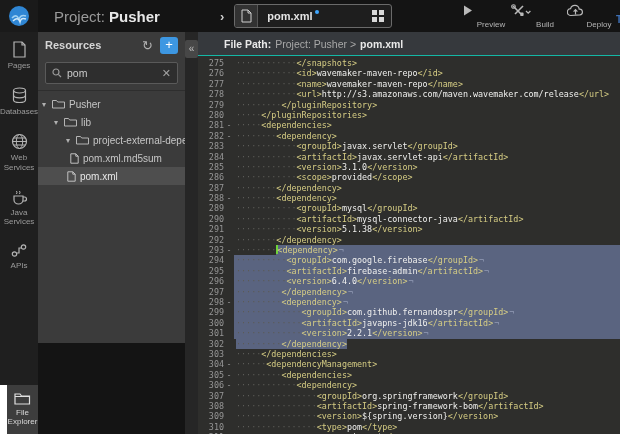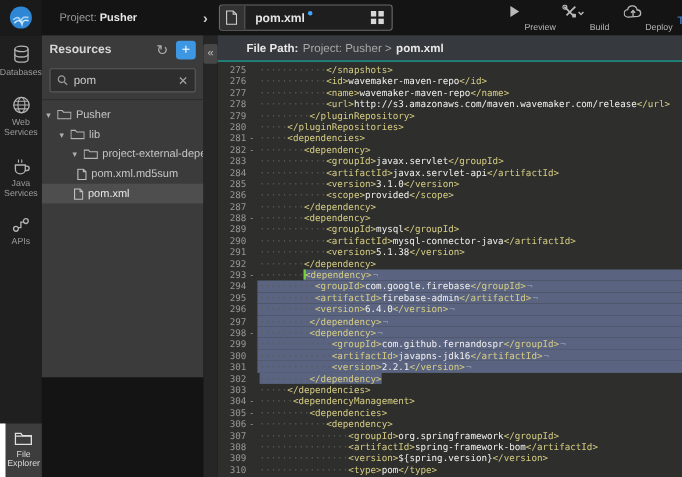--- a/index.html
+++ b/index.html
@@ -4,21 +4,21 @@
 <style>
   * { margin:0; padding:0; box-sizing:border-box; }
   html,body { width:620px; height:434px; overflow:hidden; background:#141414;
               font-family:"Liberation Sans", sans-serif; }
   .app { position:relative; width:620px; height:434px; background:#141414; }
 
   
   .topbar { position:absolute; left:0; top:0; width:620px; height:32px;
             background:#141414; display:flex; align-items:center; z-index:5; }
   .logo-box { width:38px; height:32px; display:flex; align-items:center; justify-content:center; background:#1a1a1a; }
-  .proj { margin-left:16px; font-size:10px; color:#9a9a9a; white-space:nowrap; }
+  .proj { margin-left:16px; font-size:15px; color:#9a9a9a; white-space:nowrap; }
   .proj b { color:#e8e8e8; font-weight:bold; }
   .crumb-sep { margin-left:60px; color:#cfcfcf; font-size:13px; font-weight:bold; }
   .tab { margin-left:10px; width:158px; height:24px; border:1px solid #6a6a6a; border-radius:3px;
          background:#1e1e1e; display:flex; align-items:center; overflow:hidden; }
   .tab-ficon { width:23px; height:100%; display:flex; align-items:center; justify-content:center;
                background:#323232; border-right:1px solid #555; }
   .tab-label { flex:1; font-size:11px; color:#e4e4e4; font-weight:bold; padding-left:9px; white-space:nowrap; }
   .mod-dot { display:inline-block; width:4px; height:4px; border-radius:50%; background:#3fa7ff;
              margin-left:3px; vertical-align:6px; }
   .tab-grid { width:26px; height:100%; display:flex; align-items:center; justify-content:center; }
@@ -26,21 +26,21 @@
   .action { width:46px; display:flex; flex-direction:column; align-items:center; padding-top:3px; cursor:pointer; }
   .action .ic { height:15px; display:flex; align-items:center; justify-content:center; }
   .action .lbl { font-size:8px; color:#b5b5b5; margin-top:2px; white-space:nowrap;margin-left:48px; }
   .trunc-label { position:absolute; right:-2px; top:14px; color:#3d6fb5; font-size:10px; font-weight:bold; }
 
   
   .rail { position:absolute; left:0; top:32px; width:38px; height:402px; background:#1f1f1f;
           display:flex; flex-direction:column; }
   .rail-item { display:flex; flex-direction:column; align-items:center; padding:9px 1px 8px 1px; cursor:pointer; }
   .rail-item .lbl { font-size:8px; color:#9c9c9c; text-align:center; line-height:1.15; margin-top:3px; }
-  .rail-bottom { margin-top:auto; background:#3d3d3d; border-left:5px solid #ffffff;
+  .rail-bottom { margin-top:auto; background:#3d3d3d; border-left:7px solid #ffffff;
                  padding:7px 0 8px 0; display:flex; flex-direction:column; align-items:center; cursor:pointer; }
   .rail-bottom .lbl { font-size:8px; color:#d8d8d8; text-align:center; line-height:1.15; margin-top:3px; }
 
   
   .panel { position:absolute; left:38px; top:32px; width:147px; height:311px; background:#3b3b3b;
            display:flex; flex-direction:column; }
   .panel-head { height:26px; display:flex; align-items:center; padding:0 7px; }
   .panel-title { font-size:11px; color:#d6d6d6; font-weight:bold; flex:1; }
   .refresh-btn { color:#b0b0b0; font-size:13px; line-height:1; margin-right:7px; cursor:pointer; }
   .add-btn { width:18px; height:17px; background:#3d97e2; color:#fff; border-radius:3px; font-size:13px;
@@ -149,20 +149,29 @@
             </svg>
           </span>
           <span class="lbl">Deploy</span>
         </div>
       </div>
     <div class="trunc-label">T</div>
   </div>
 
   <div class="rail">
     <div id="rail-items">
+        <div class="rail-item">
+          <span>
+            <svg width="15" height="17" viewBox="0 0 15 17">
+              <path d="M2,1 h8 l3,3 v12 h-11 z" fill="none" stroke="#b4b4b4" stroke-width="1.2"></path>
+              <path d="M10,1 v3 h3" fill="none" stroke="#b4b4b4" stroke-width="1.2"></path>
+            </svg>
+          </span>
+          <span class="lbl">Pages</span>
+        </div>
         <div class="rail-item">
           <span>
             <svg width="15" height="17" viewBox="0 0 15 17">
               <ellipse cx="7.5" cy="3.5" rx="6" ry="2.5" fill="none" stroke="#b4b4b4" stroke-width="1.2"></ellipse>
               <path d="M1.5,3.5 v9.5 c0,1.4 2.7,2.5 6,2.5 s6,-1.1 6,-2.5 v-9.5" fill="none" stroke="#b4b4b4" stroke-width="1.2"></path>
               <path d="M1.5,8.3 c0,1.4 2.7,2.5 6,2.5 s6,-1.1 6,-2.5" fill="none" stroke="#b4b4b4" stroke-width="1.2"></path>
             </svg>
           </span>
           <span class="lbl">Databases</span>
         </div>

